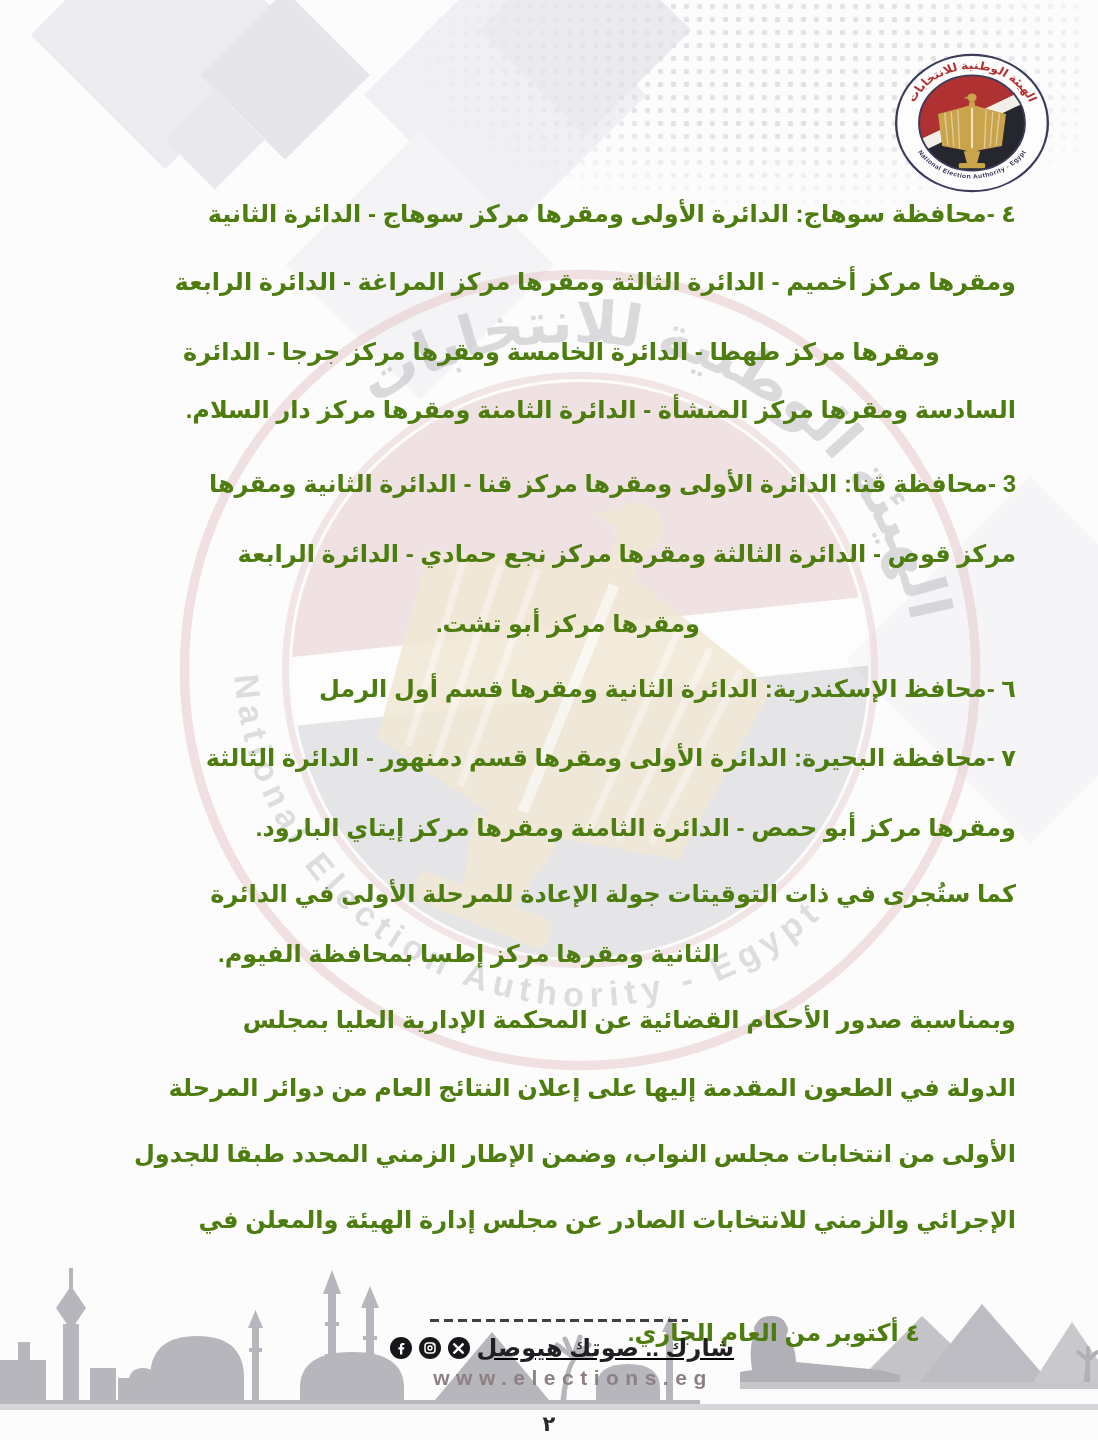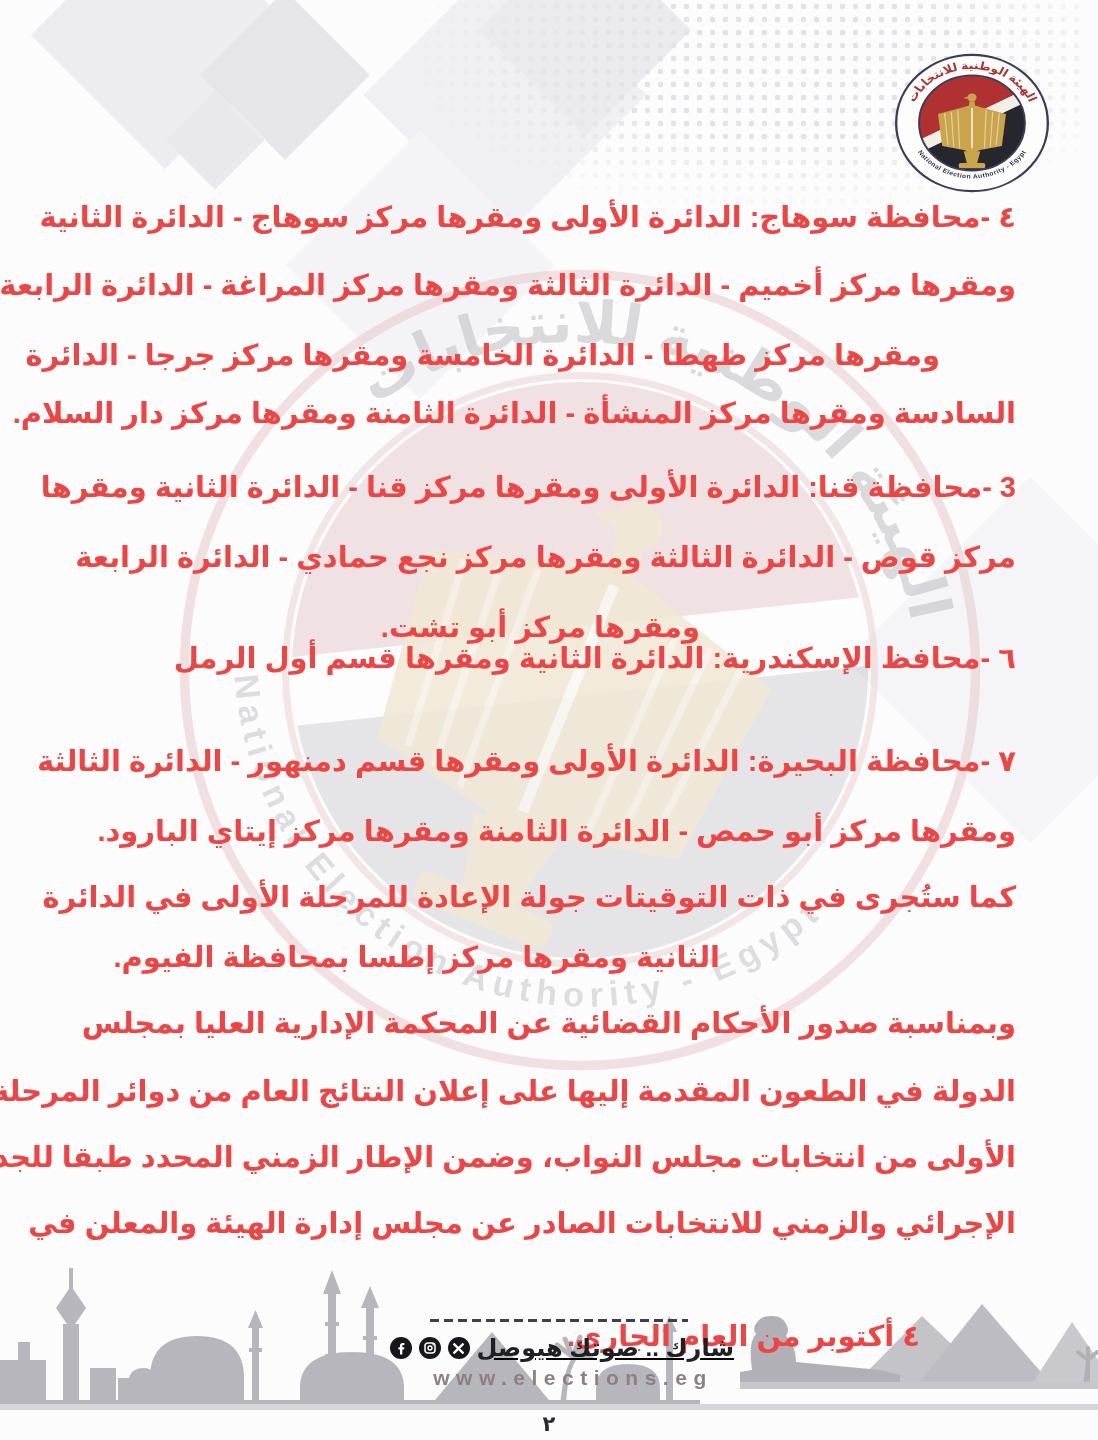--- a/index.html
+++ b/index.html
@@ -26,24 +26,24 @@
     mask-image:radial-gradient(ellipse at 55% 30%,#000 35%,transparent 75%);
   }
   
   .seal{position:absolute;z-index:3;}
   .seal-logo{left:893px;top:52px;width:158px;height:142px;}
   .seal-watermark{left:150px;top:240px;width:860px;height:860px;opacity:.5;z-index:1;}
   
   .textblock{position:absolute;left:70px;right:82px;top:0;bottom:0;z-index:4;direction:rtl;}
   .line{
     position:absolute;right:0;white-space:nowrap;direction:rtl;
-    font-size:29px;font-weight:700;color:#ef4444;letter-spacing:0;
+    font-size:24px;font-weight:700;color:#4d7c0f;letter-spacing:0;
   }
   .l1{top:200px;} .l2{top:268px;} .l3{top:338px;right:76px;} .l4{top:396px;}
-  .l5{top:470px;} .l6{top:540px;text-align:center;} .l7{top:610px;right:316px;margin-left:30px;} .l8{top:641px;margin-left:19px;}
+  .l5{top:470px;} .l6{top:540px;text-align:center;} .l7{top:610px;right:316px;margin-left:30px;} .l8{top:675px;margin-left:19px;}
   .l9{top:744px;} .l10{top:814px;} .l11{top:880px;} .l12{top:940px;right:296px;}
   .l13{top:1006px;} .l14{top:1074px;} .l15{top:1140px;} .l16{top:1206px;}
   .l17{top:1319px;right:96px;margin-left:28px;}
   
   .skyline{position:absolute;left:0;top:1210px;width:1098px;height:230px;z-index:2;}
   
   .dashline{
     position:absolute;left:430px;top:1319px;width:258px;height:3px;z-index:5;
     background:repeating-linear-gradient(90deg,#3f3f45 0 9px,transparent 9px 14px);
   }

